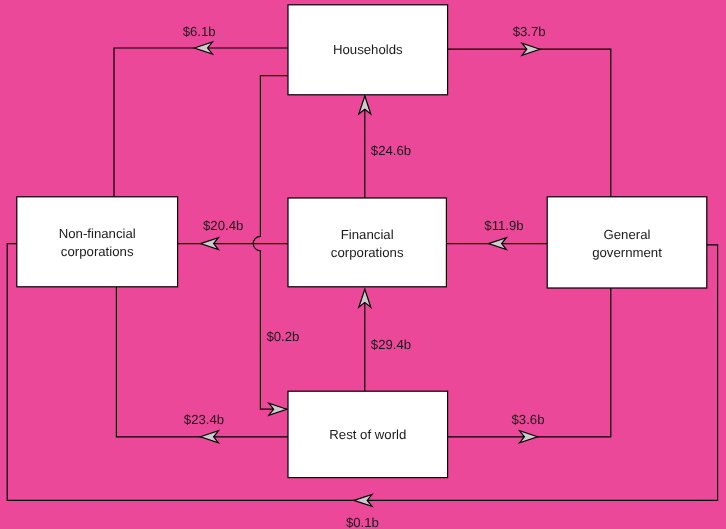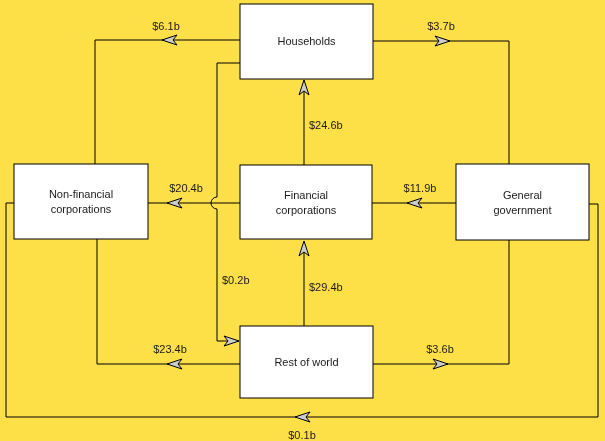--- a/index.html
+++ b/index.html
@@ -4,21 +4,21 @@
 <style>
   html, body {
     margin: 0;
     padding: 0;
     background: #ffffff;
   }
   #canvas {
     position: relative;
     width: 605px;
     height: 441px;
-    background: #fde047;
+    background: #ec4899;
     font-family: "Liberation Sans", sans-serif;
   }
   svg { display: block; }
   .box {
     fill: #ffffff;
     stroke: #000000;
     stroke-width: 1;
   }
   .flow-line {
     fill: none;

